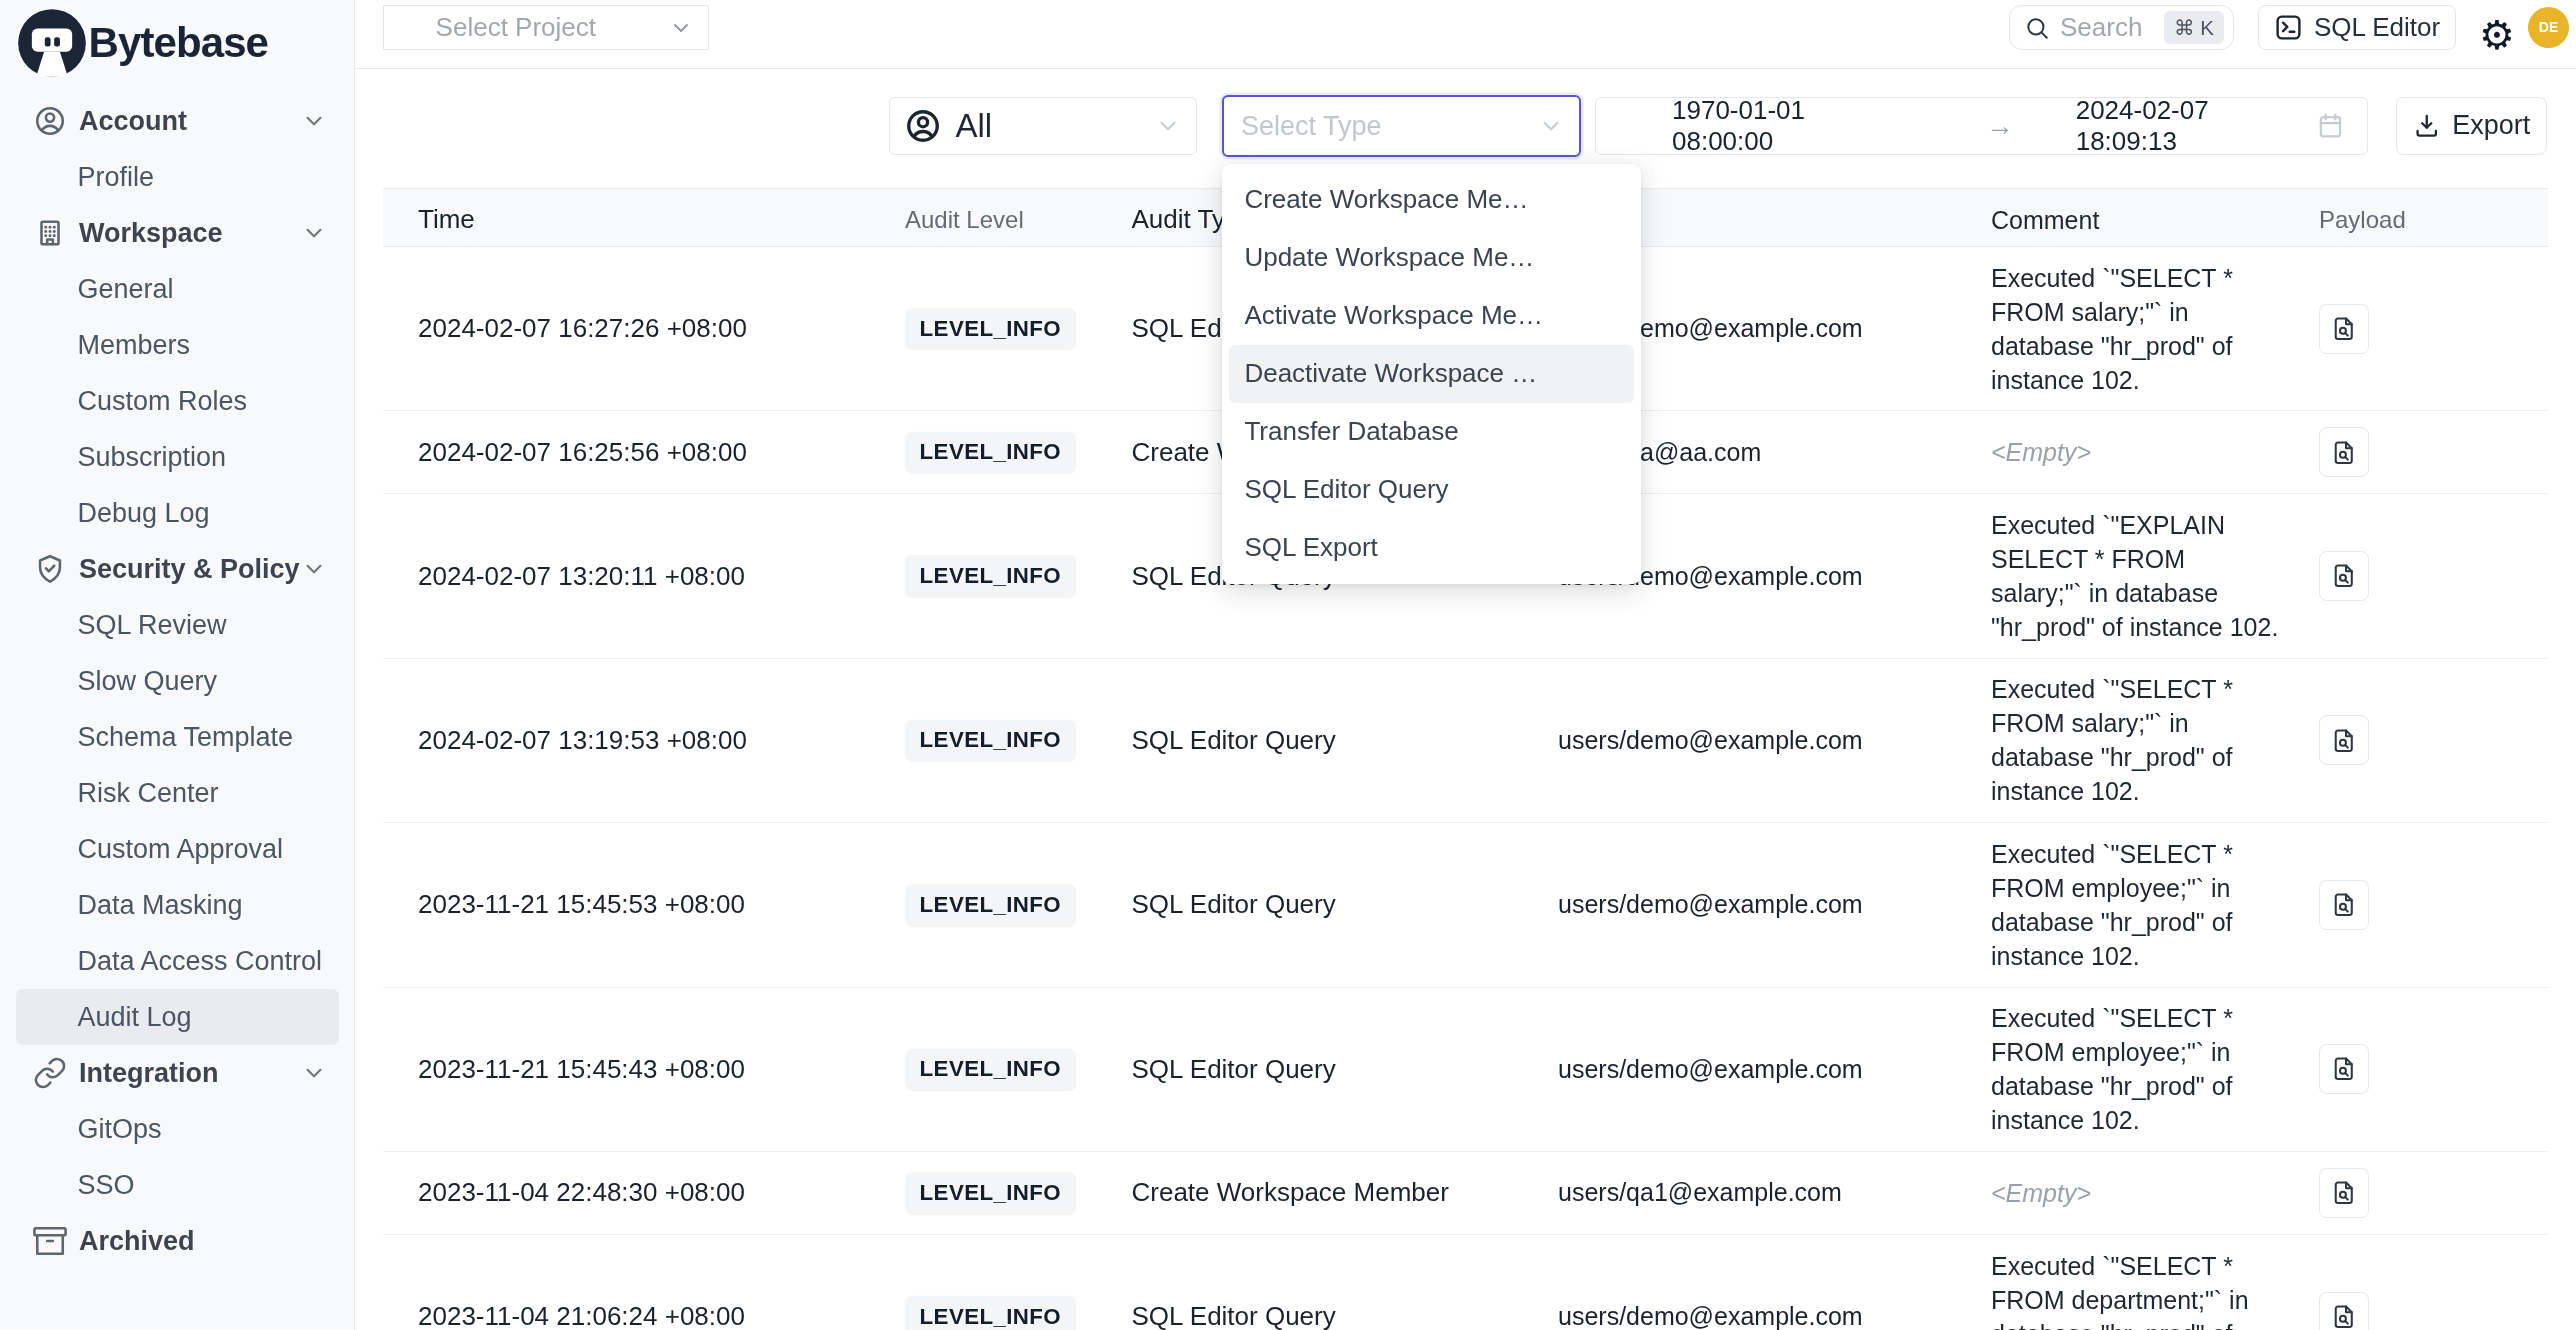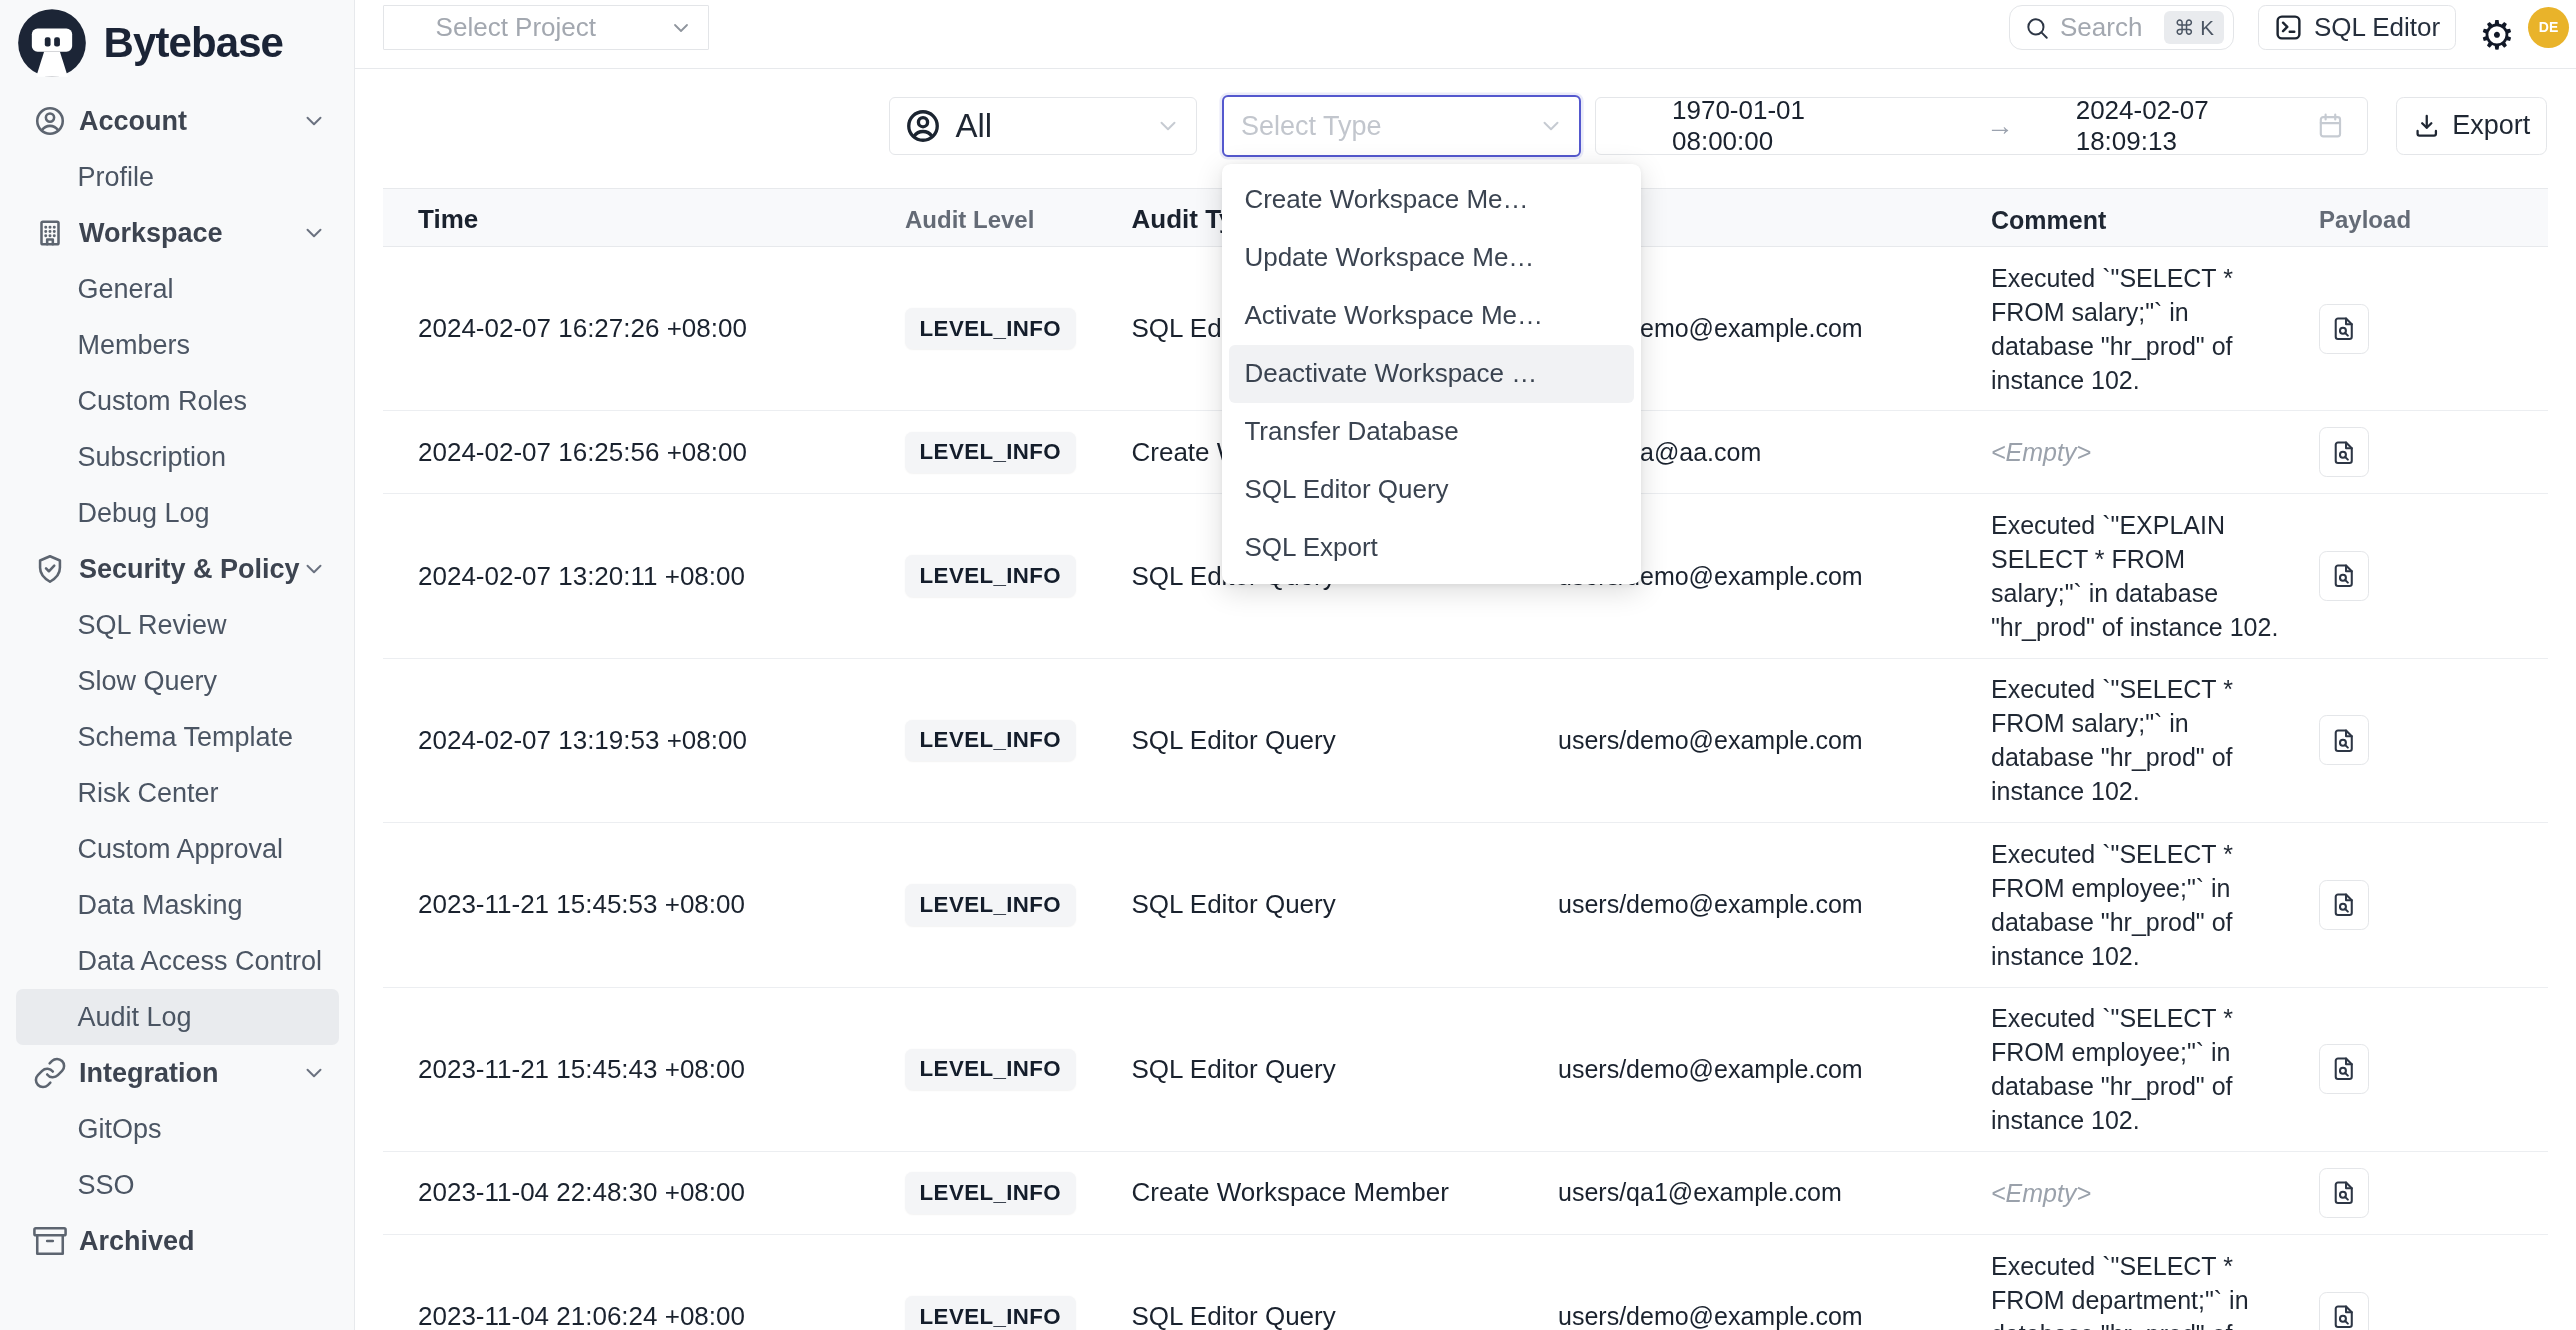--- a/index.html
+++ b/index.html
@@ -18,21 +18,21 @@
   body{
     width:2576px;height:1330px;position:relative;overflow:hidden;
     background:#ffffff;font-family:"Liberation Sans",sans-serif;
     color:var(--text-dark);
   }
   svg.ic{stroke:currentColor;fill:none;stroke-width:1.8;stroke-linecap:round;stroke-linejoin:round;}
 
   
   .sidebar{position:absolute;left:0;top:0;width:355px;height:1330px;background:var(--sidebar-bg);
     border-right:1.7px solid var(--border);box-sizing:border-box;}
-  .logo-row{display:flex;align-items:center;gap:16px;height:86px;padding-left:15.5px;}
+  .logo-row{display:flex;align-items:center;gap:1px;height:86px;padding-left:15.5px;}
   .logo-mark{width:72px;height:72px;flex:0 0 auto;}
   .logo-text{font-size:42px;font-weight:bold;color:#1b2436;letter-spacing:-0.9px;}
   .nav{position:absolute;top:93px;left:0;right:0;}
   .nav-group{height:56px;display:flex;align-items:center;padding:0 0 0 33px;cursor:pointer;}
   .nav-group .gi{width:34px;height:34px;color:#5d6570;}
   .nav-group .glabel{margin-left:12px;font-size:27px;font-weight:600;color:#3d4450;}
   .nav-group .chev{width:26px;height:26px;color:#6b7280;margin-left:auto;margin-right:27.5px;}
   .nav-item{height:56px;margin:0 15.5px;display:flex;align-items:center;padding-left:62px;
     font-size:27px;color:#4b5563;border-radius:6.9px;cursor:pointer;}
   .nav-item.active{background:var(--active-bg);}
@@ -76,21 +76,21 @@
   .dt-arrow{font-size:27.5px;color:#9ca3af;margin:0 62px 0 74px;}
   .date-range .cal{width:29px;height:29px;color:#c6cbd2;margin-left:auto;margin-right:22.3px;}
   .export-btn{left:2041px;top:27.5px;width:151px;display:flex;align-items:center;justify-content:center;gap:12px;
     font-size:27px;color:#1f2733;border-radius:7.7px;}
   .export-btn .di{width:27.5px;height:27.5px;color:#1f2733;stroke-width:2;}
 
   
   .audit-table{position:absolute;left:28px;right:28px;top:119px;}
   .thead{display:grid;grid-template-columns:510px 223px 430px 421px 335px 1fr;height:57px;
     background:var(--header-bg);border-top:1.7px solid var(--border);border-bottom:1.7px solid var(--border);
-    align-items:center;font-size:24px;font-weight:700;color:var(--text-gray);}
+    align-items:center;font-size:24px;font-weight:400;color:var(--text-gray);}
   .trow{display:grid;grid-template-columns:510px 223px 430px 421px 335px 1fr;min-height:82px;
     border-bottom:1.7px solid #eceef1;align-items:center;}
   .cell{box-sizing:border-box;}
   .c-time{padding-left:35px;font-size:26px;color:var(--text-dark);}
   .c-level{padding-left:12px;}
   .c-type{padding-left:15.5px;font-size:26px;color:var(--text-dark);}
   .c-actor{padding-left:12px;font-size:25px;color:var(--text-dark);}
   .c-comment{padding:13.7px 20.6px 13.7px 24px;font-size:25px;line-height:34px;color:#1f2733;}
   .c-comment.empty{color:#9aa1ab;font-style:italic;}
   .c-payload{padding-left:17px;}

